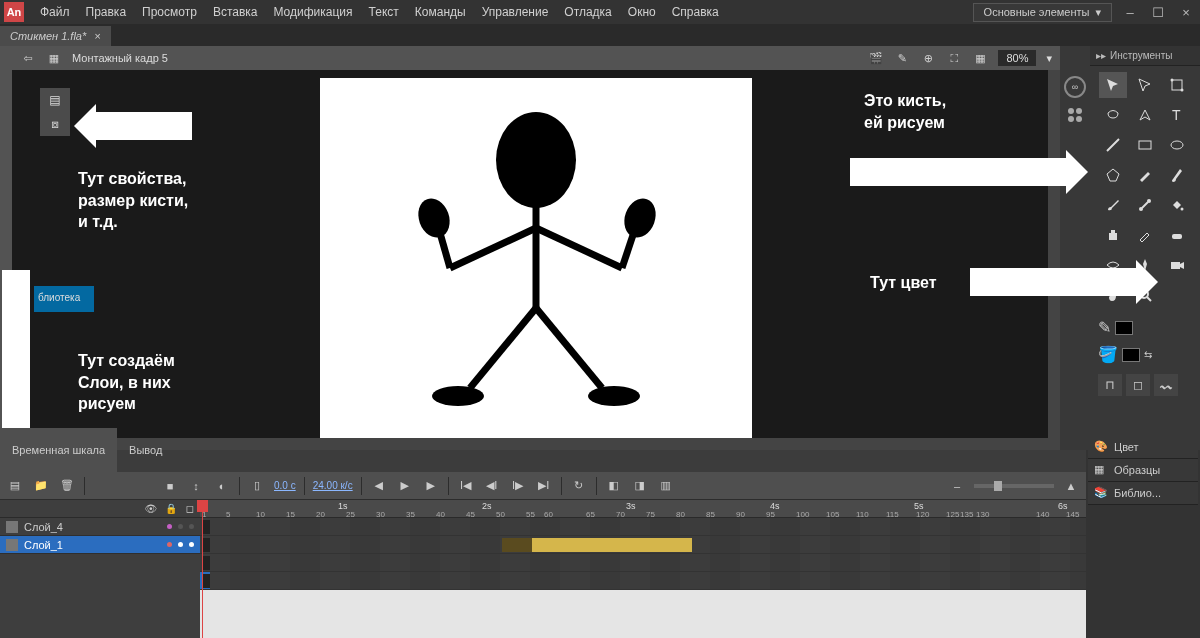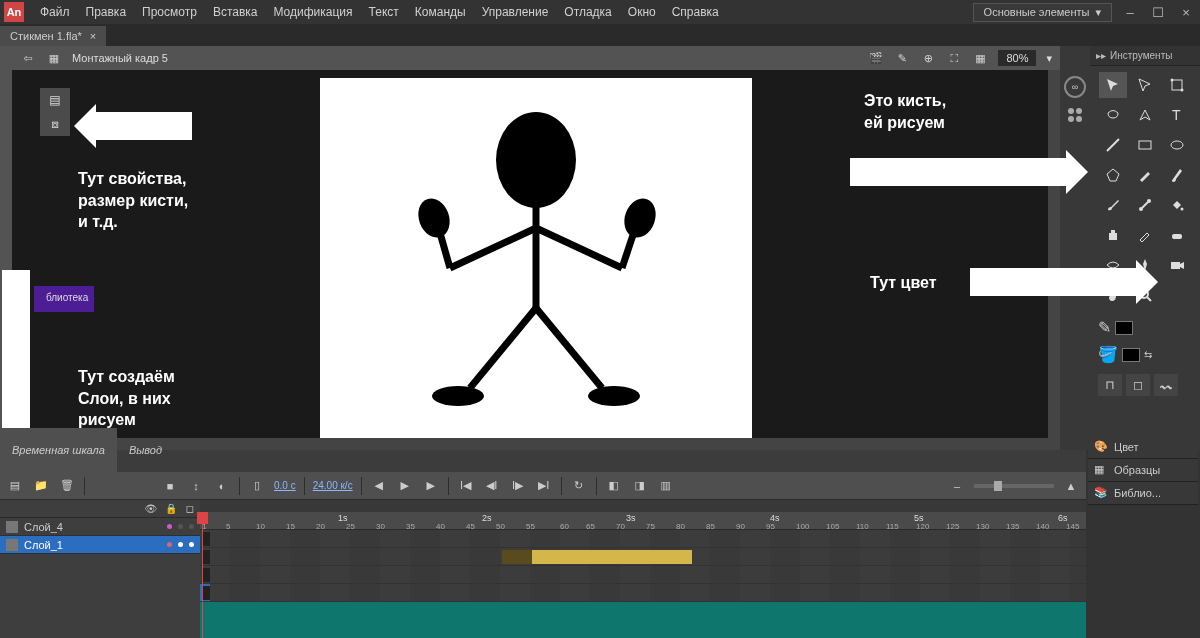--- a/index.html
+++ b/index.html
@@ -8,21 +8,21 @@
 
 .menubar { height:24px; background:#333333; display:flex; align-items:center; font-size:12px; padding:0 4px; }
 .logo { width:20px; height:20px; background:#cf4647; color:#fff; font-size:11px; font-weight:bold; display:flex; align-items:center; justify-content:center; margin-right:8px; }
 .menubar .item { padding:0 8px; cursor:default; color:#d0d0d0; }
 .menubar .spacer { flex:1; }
 .workspace-dd { background:#383838; padding:2px 10px; font-size:11px; border:1px solid #555; display:flex; align-items:center; gap:6px; }
 .win-btn { width:20px; text-align:center; font-size:13px; color:#bbb; margin-left:8px; }
 
 
 .tabbar { height:22px; background:#2a2a2a; display:flex; align-items:flex-end; font-size:11px; }
-.doctab { background:#4b4b4b; padding:4px 10px; display:flex; align-items:center; gap:8px; }
+.doctab { background:#4b4b4b; padding:4px 10px; display:flex; align-items:center; gap:8px;font-style:italic; }
 
 
 .content { display:flex; height:404px; }
 .left-rail { width:12px; background:#535353; }
 .stage-wrap { flex:1; background:#4b4b4b; display:flex; flex-direction:column; }
 .stage-top { height:24px; background:#535353; display:flex; align-items:center; padding:0 8px; gap:10px; font-size:11px; color:#ddd; }
 .stage-top .spacer { flex:1; }
 .stage-top .ico { width:16px; height:16px; display:flex; align-items:center; justify-content:center; color:#d0d0d0; cursor:pointer; }
 .stage-area { flex:1; background:#1a1a1a; position:relative; overflow:hidden; }
 .canvas { position:absolute; left:308px; top:8px; width:432px; height:364px; background:#fff; }
@@ -45,51 +45,51 @@
 .swatch { width:18px; height:14px; border:1px solid #777; }
 .opt-row { display:flex; gap:4px; padding:6px 8px; }
 .opt { width:24px; height:22px; background:#444; display:flex; align-items:center; justify-content:center; font-size:12px; }
 
 
 .right-panels { position:absolute; right:2px; top:436px; width:110px; background:#383838; font-size:11px; }
 .right-panels .ptitle { padding:4px 6px; border-bottom:1px solid #222; display:flex; align-items:center; gap:6px; }
 .right-panels .pico { width:14px; height:14px; }
 
 
-.lib-pan { position:absolute; left:34px; top:286px; width:60px; height:26px; background:#4c1d95; font-size:10px; color:#ddd; padding:6px 12px; }
+.lib-pan { position:absolute; left:34px; top:286px; width:60px; height:26px; background:#0369a1; font-size:10px; color:#ddd; padding:6px 4px; }
 .prop-pan { position:absolute; left:40px; top:88px; width:30px; height:48px; background:#4b4b4b; display:flex; flex-direction:column; align-items:center; justify-content:space-around; }
 .prop-pan .picn { color:#ddd; font-size:12px; }
 
 
 .annot { position:absolute; color:#fff; font-weight:bold; font-size:16px; line-height:1.35; pointer-events:none; white-space:pre; }
 .arrow-h { position:absolute; background:#fff; height:28px; }
 .arrow-h::before { content:""; position:absolute; left:-18px; top:-8px; border:22px solid transparent; border-right:22px solid #fff; border-left:0; }
 .arrow-h.rev::before { left:auto; right:-18px; border:22px solid transparent; border-left:22px solid #fff; border-right:0; }
 .arrow-v { position:absolute; background:#fff; width:28px; }
 .arrow-v::after { content:""; position:absolute; bottom:-18px; left:-8px; border:22px solid transparent; border-top:22px solid #fff; border-bottom:0; }
 
 
 .bottom { position:absolute; left:0; right:114px; top:450px; height:188px; background:#464646; display:flex; flex-direction:column; font-size:11px; }
 .bottom .tabs { height:22px; background:#3c3c3c; display:flex; align-items:flex-end; }
-.bottom .tab { padding:16px 12px; color:#ccc;font-style:italic; }
+.bottom .tab { padding:16px 12px; color:#ccc; }
 .bottom .tab.active { background:#4f4f4f; }
 .tl-toolbar { height:28px; background:#4f4f4f; display:flex; align-items:center; gap:8px; padding:0 6px; color:#ccc; border-bottom:1px solid #2c2c2c; }
 .tl-toolbar .sep { width:1px; height:18px; background:#2c2c2c; }
 .tl-toolbar .ico { width:18px; height:18px; display:flex; align-items:center; justify-content:center; }
 .tl-toolbar .val { font-size:10px; color:#8bb7ff; text-decoration:underline; }
 
 .tl-body { flex:1; display:flex; background:#383838; overflow:hidden; }
 .layer-col { width:200px; background:#3e3e3e; display:flex; flex-direction:column; }
 .layer-head { height:18px; display:flex; align-items:center; justify-content:flex-end; gap:8px; padding:0 6px; color:#ccc; font-size:10px; border-bottom:1px solid #2a2a2a; }
 .layer { height:18px; display:flex; align-items:center; gap:6px; padding:0 6px; border-bottom:1px solid #2f2f2f; }
 .layer.sel { background:#2b6dbf; color:#fff; }
 .layer .lico { width:12px; height:12px; background:#777; }
 .layer .dots { display:flex; gap:6px; margin-left:auto; }
 .layer .dot { width:5px; height:5px; border-radius:50%; }
-.frames-col { flex:1; position:relative; background:#0f766e;margin-top:12px; }
+.frames-col { flex:1; position:relative; background:#e5e5e5; }
 .ruler { height:18px; background:#4a4a4a; display:flex; font-size:9px; color:#ccc; border-bottom:1px solid #2a2a2a; position:relative; }
 .ruler .sec { position:absolute; top:1px; font-size:9px; color:#ddd; }
 .ruler .tick { position:absolute; top:10px; font-size:8px; color:#aaa; }
 .lane { height:18px; border-bottom:1px solid #333; position:relative; background:repeating-linear-gradient(90deg,#3c3c3c 0,#3c3c3c 30px,#393939 30px,#393939 60px); }
 .lane .kf { position:absolute; left:2px; top:2px; width:8px; height:14px; background:#222; }
 .lane .span1 { position:absolute; left:302px; top:2px; width:30px; height:14px; background:#5a4b1f; }
 .lane .span2 { position:absolute; left:332px; top:2px; width:160px; height:14px; background:#d5b64b; }
 .playhead { position:absolute; left:2px; top:0; width:1px; height:100%; background:#d44; }
 .playhead::before{ content:""; position:absolute; top:0; left:-5px; width:11px; height:12px; background:#d44; }
 
@@ -334,21 +334,21 @@
 размер кисти,
 и т.д.</div>
 
 <div class="annot" style="left:864px; top:90px;">Это кисть,
 ей рисуем</div>
 <div class="arrow-h rev" style="left:850px; top:158px; width:220px;"></div>
 
 <div class="annot" style="left:870px; top:272px;">Тут цвет</div>
 <div class="arrow-h rev" style="left:970px; top:268px; width:170px;"></div>
 
-<div class="annot" style="left:78px; top:366px;">Тут создаём
+<div class="annot" style="left:78px; top:350px;">Тут создаём
 Слои, в них
 рисуем</div>
 <div class="arrow-v" style="left:2px; top:270px; height:190px;"></div>
 
 <div class="right-panels">
   <div class="ptitle">
       <span class="pico">🎨</span>
       <span>Цвет</span>
     </div>
   <div class="ptitle">
@@ -441,36 +441,36 @@
           <div class="tick" style="left: 56px;">10</div>
           <div class="tick" style="left: 86px;">15</div>
           <div class="tick" style="left: 116px;">20</div>
           <div class="tick" style="left: 146px;">25</div>
           <div class="tick" style="left: 176px;">30</div>
           <div class="tick" style="left: 206px;">35</div>
           <div class="tick" style="left: 236px;">40</div>
           <div class="tick" style="left: 266px;">45</div>
           <div class="tick" style="left: 296px;">50</div>
           <div class="tick" style="left: 326px;">55</div>
-          <div class="tick" style="left: 360px;">60</div>
+          <div class="tick" style="left: 344px;">60</div>
           <div class="tick" style="left: 386px;">65</div>
           <div class="tick" style="left: 416px;">70</div>
           <div class="tick" style="left: 446px;">75</div>
           <div class="tick" style="left: 476px;">80</div>
           <div class="tick" style="left: 506px;">85</div>
           <div class="tick" style="left: 536px;">90</div>
           <div class="tick" style="left: 566px;">95</div>
           <div class="tick" style="left: 596px;">100</div>
           <div class="tick" style="left: 626px;">105</div>
           <div class="tick" style="left: 656px;">110</div>
           <div class="tick" style="left: 686px;">115</div>
           <div class="tick" style="left: 716px;">120</div>
           <div class="tick" style="left: 746px;">125</div>
           <div class="tick" style="left: 776px;">130</div>
-          <div class="tick" style="left: 806px;">135</div>
+          <div class="tick" style="left: 760px;">135</div>
           <div class="tick" style="left: 836px;">140</div>
           <div class="tick" style="left: 866px;">145</div>
         </div>
       <div class="lane">
           <div class="kf"></div>
         </div>
       <div class="lane">
           <div class="kf"></div>
           <div class="span1"></div>
           <div class="span2"></div>

